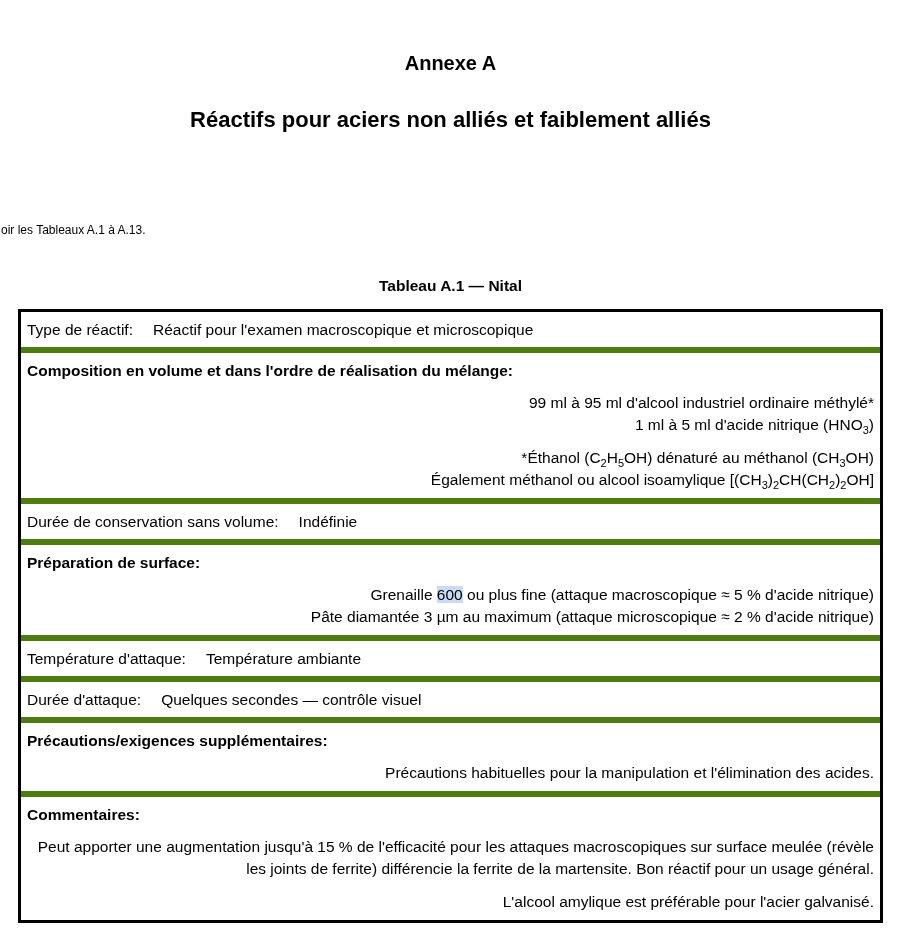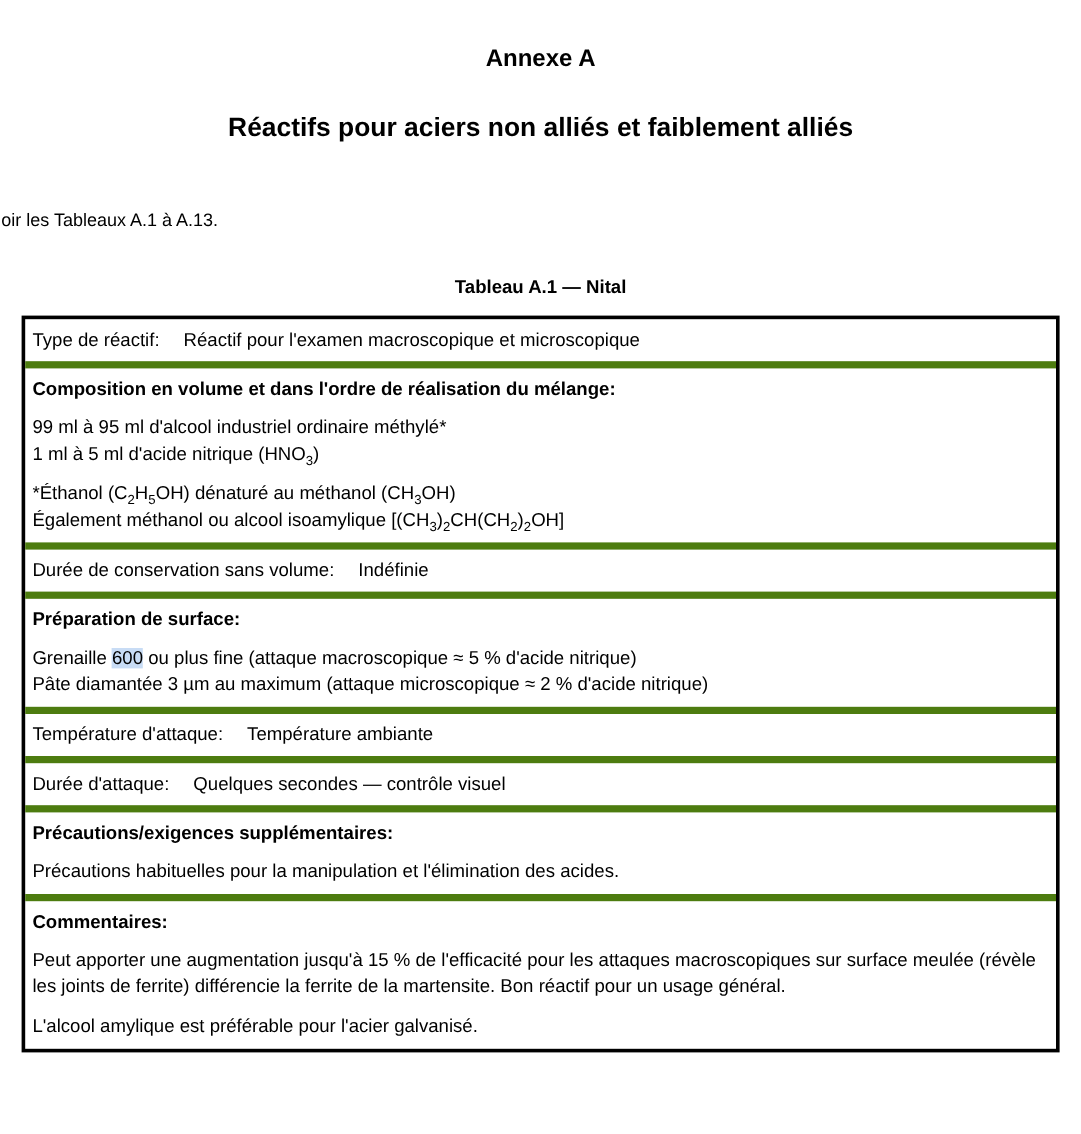--- a/index.html
+++ b/index.html
@@ -10,42 +10,42 @@
   .page {
     position: relative;
     width: 901px;
     height: 945px;
     background: #ffffff;
     color: #000000;
     font-family: "Liberation Sans", sans-serif;
     overflow: hidden;
   }
   .annex-title {
-    padding-top: 35px;
+    padding-top: 49px;
     text-align: center;
     font-size: 20px;
     font-weight: 700;
     line-height: 28px;
   }
   .annex-subtitle {
     text-align: center;
     font-size: 20px;
     font-weight: 400;
     line-height: 28px;
   }
   .main-title {
     margin: 30px 0 0 0;
     text-align: center;
     font-size: 22px;
     font-weight: 700;
     line-height: 26px;
   }
   .intro {
-    margin: 56px 0 0 1px;
-    font-size: 15px;
+    margin: 88px 0 0 1px;
+    font-size: 12px;
     line-height: 18px;
   }
   .table-caption {
     margin-top: 38px;
     text-align: center;
     font-size: 15.5px;
     font-weight: 700;
     line-height: 18px;
   }
   .reagent-table {
@@ -66,20 +66,21 @@
     font-weight: 400;
   }
   .val {
     margin-left: 20px;
   }
   .sect {
     font-weight: 700;
   }
   .para {
     margin-top: 11px;
+    text-align: right;
   }
   .line {
     line-height: 22px;
   }
   sub {
     font-size: 11px;
     line-height: 0;
   }
   .hl {
     background: var(--hl-color, #c8dcf5);

